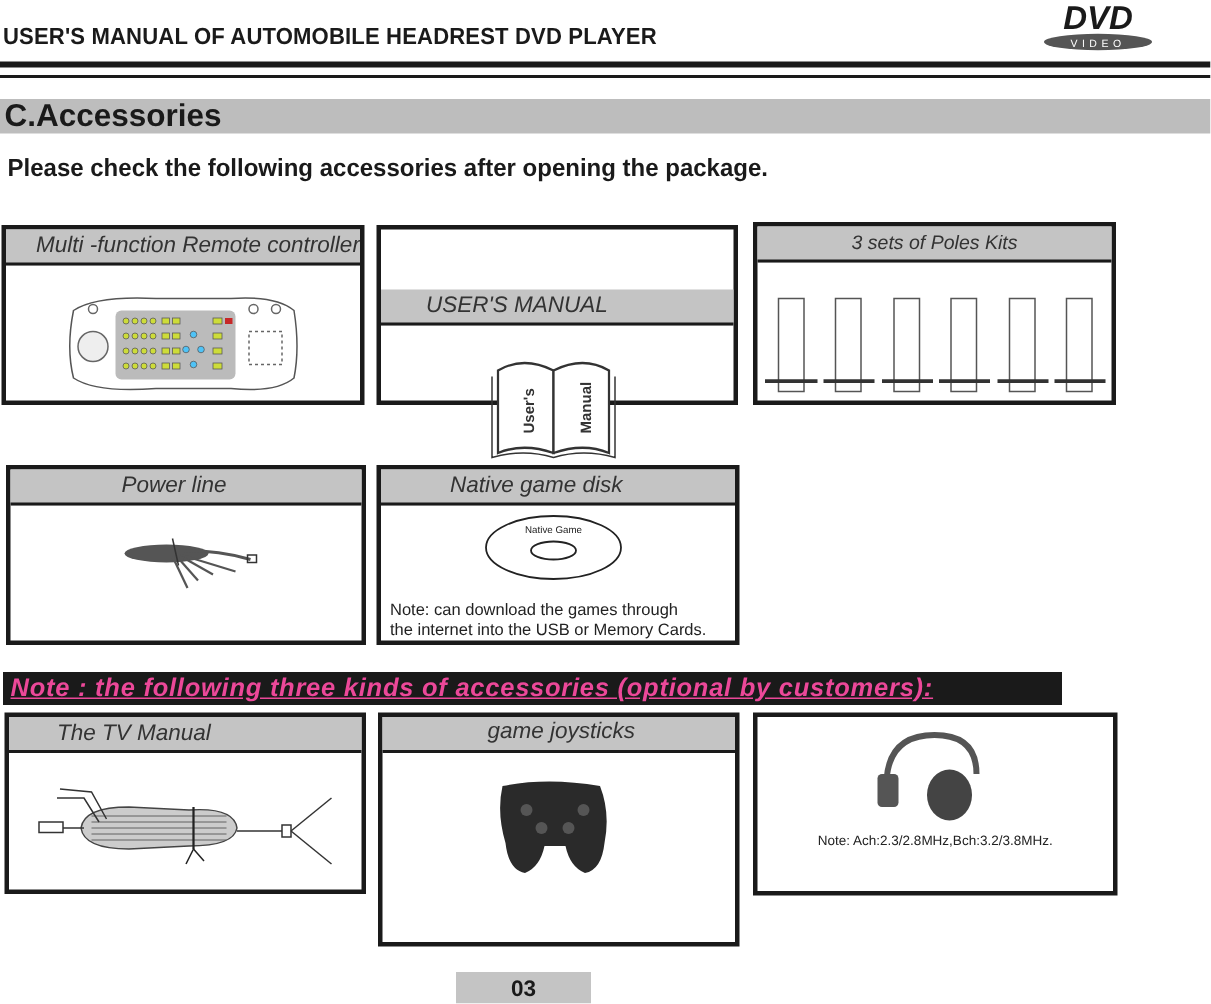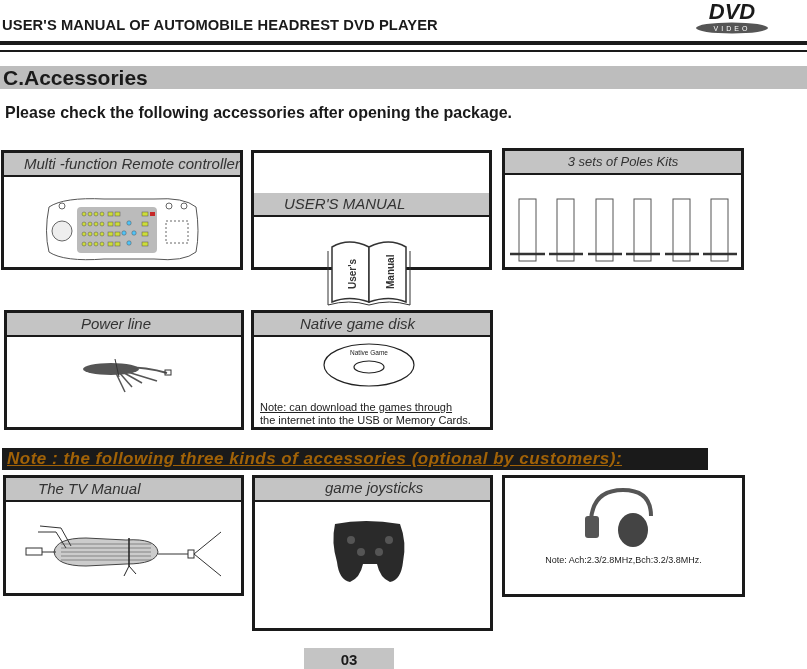--- a/index.html
+++ b/index.html
@@ -9,21 +9,21 @@
   .rule1{left:0;top:41px;width:807px;height:4px;background:#1a1a1a;}
   .rule2{left:0;top:50px;width:807px;height:2px;background:#1a1a1a;}
   .dvd{left:692px;top:0;width:80px;height:36px;}
   .section-bar{left:0;top:66px;width:807px;height:23px;background:#bdbdbd;}
   .section-title{left:3px;top:66px;font-weight:bold;font-size:21px;line-height:23px;}
   .intro{left:5px;top:103px;font-weight:bold;font-size:16.5px;transform:scaleX(0.97);transform-origin:left;}
   .box{position:absolute;border:3px solid #1a1a1a;background:#fff;box-sizing:border-box;}
   .box .cap{height:22px;background:#c4c4c4;border-bottom:2px solid #1a1a1a;font-size:15px;line-height:22px;color:#333;white-space:nowrap;overflow:hidden;font-style:italic;}
   .box .body{position:relative;}
   .note-bar{left:2px;top:448px;width:706px;height:22px;background:#1a1a1a;}
-  .note-text{left:7px;top:448px;color:#a16207;font-weight:bold;font-style:italic;text-decoration:underline;font-size:17px;line-height:22px;letter-spacing:0.5px;}
+  .note-text{left:7px;top:448px;color:#ec4899;font-weight:bold;font-style:italic;text-decoration:underline;font-size:17px;line-height:22px;letter-spacing:0.5px;}
   .small-note{font-size:11px;color:#222;line-height:13px;}
   .page-num{left:304px;top:648px;width:90px;height:21px;background:#c4c4c4;text-align:center;font-weight:bold;font-size:15px;line-height:24px;}
 </style>
 </head>
 <body>
 
 <div class="abs hdr-title">USER'S MANUAL OF AUTOMOBILE HEADREST DVD PLAYER</div>
 <svg class="abs dvd" viewBox="0 0 80 36">
   <text x="40" y="19" text-anchor="middle" font-family="Liberation Sans, sans-serif" font-weight="bold" font-style="italic" font-size="22" fill="#1a1a1a">DVD</text>
   <ellipse cx="40" cy="28" rx="36" ry="5.5" fill="#555"></ellipse>
@@ -144,21 +144,21 @@
 </div>
 
 <div class="box" style="left:251px;top:310px;width:242px;height:120px;">
   <div class="cap" style="padding-left:46px;">Native game disk</div>
   <div class="body">
     <svg width="236" height="60" viewBox="0 0 236 60" style="display:block;">
       <ellipse cx="115" cy="28" rx="45" ry="21" fill="#fff" stroke="#222" stroke-width="1.2"></ellipse>
       <ellipse cx="115" cy="30" rx="15" ry="6" fill="none" stroke="#222" stroke-width="1.2"></ellipse>
       <text x="115" y="18" text-anchor="middle" font-family="Liberation Sans, sans-serif" font-size="6.5" fill="#222">Native Game</text>
     </svg>
-    <div class="small-note" style="position:absolute;left:6px;top:64px;text-decoration:underline;">Note: can download the games through</div>
+    <div class="small-note" style="position:absolute;left:6px;top:64px;">Note: can download the games through</div>
     <div class="small-note" style="position:absolute;left:6px;top:77px;">the internet into the USB or Memory Cards.</div>
   </div>
 </div>
 
 <div class="abs note-bar"></div>
 <div class="abs note-text">Note : the following three kinds of accessories (optional by customers):</div>
 
 <div class="box" style="left:3px;top:475px;width:241px;height:121px;">
   <div class="cap" style="padding-left:32px;">The TV  Manual</div>
   <div class="body">

